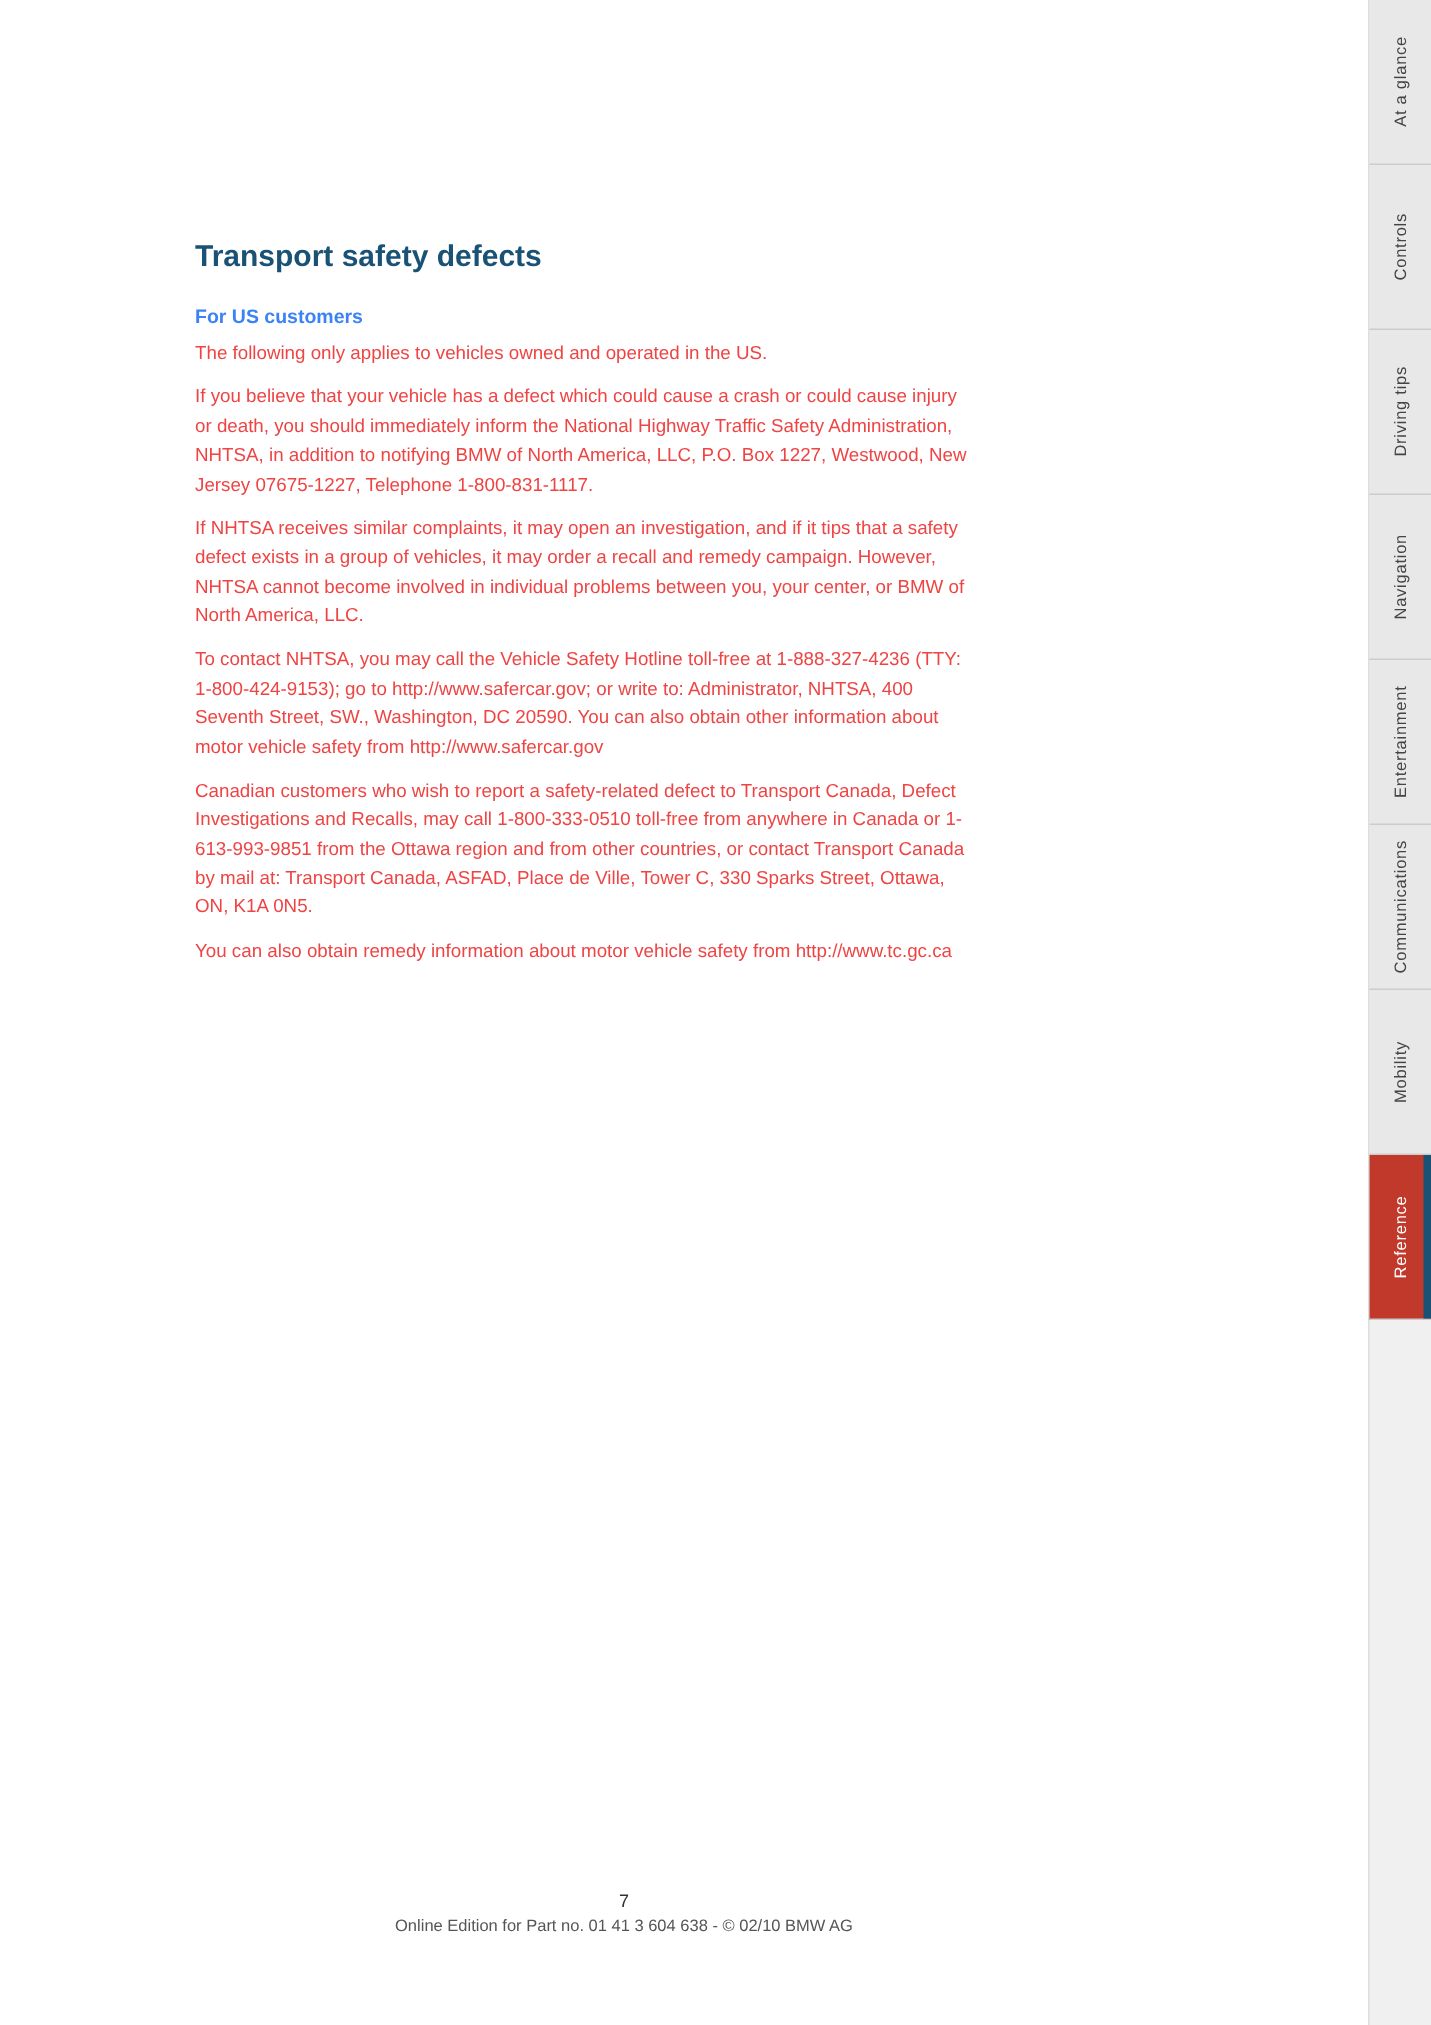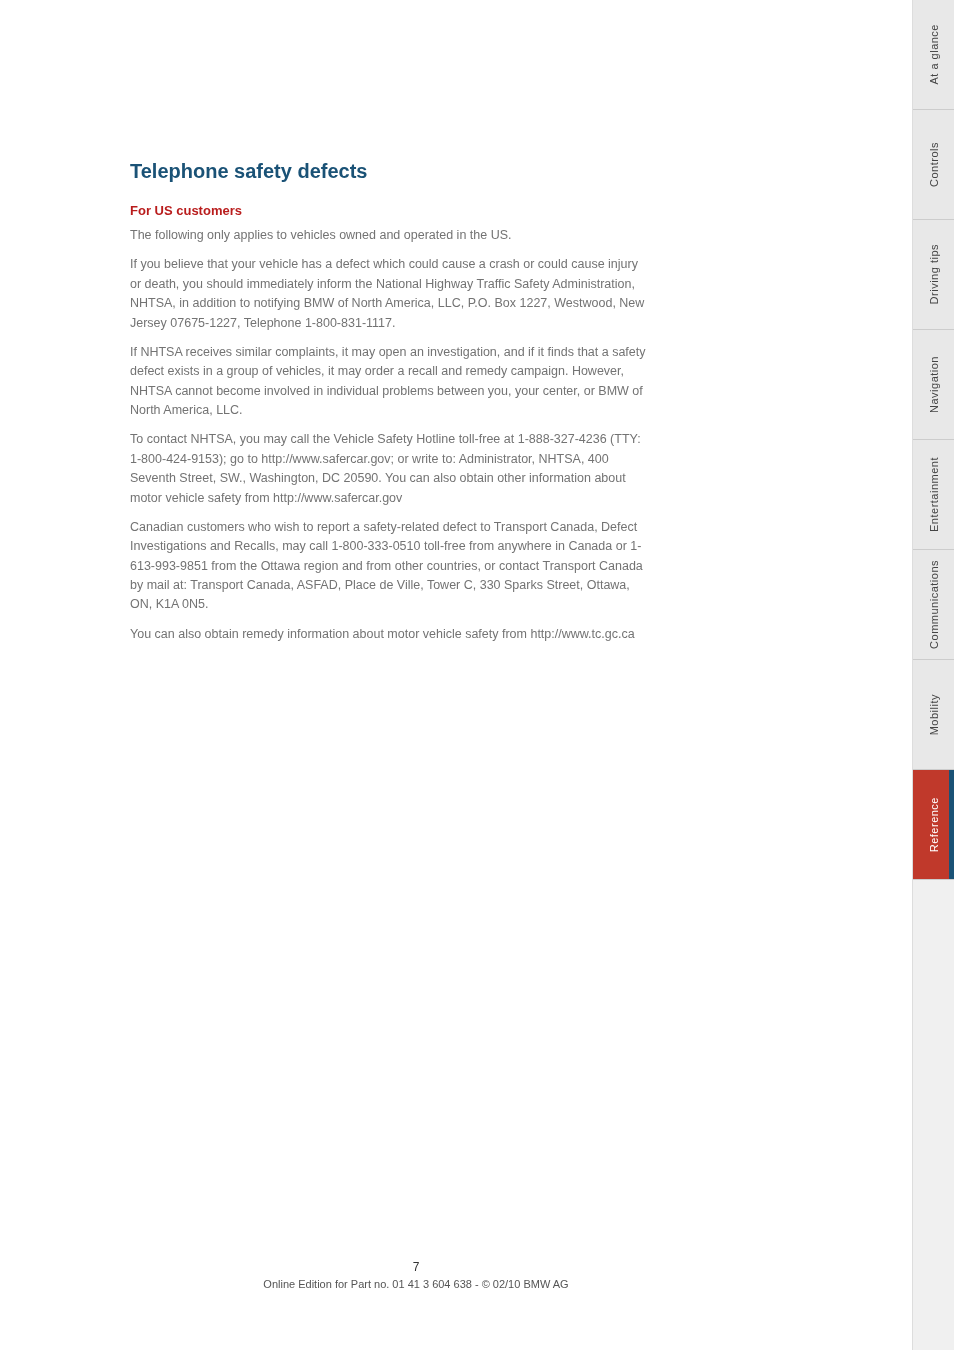--- a/index.html
+++ b/index.html
@@ -29,29 +29,29 @@
       font-size: 20px;
       font-weight: bold;
       color: #1a5276;
       margin-bottom: 20px;
       border-bottom: none;
     }
 
     .section-heading {
       font-size: 13px;
       font-weight: bold;
-      color: #b91c1c;
+      color: #3b82f6;
       margin-bottom: 8px;
       margin-top: 16px;
     }
 
     .body-text {
       font-size: 12.5px;
       line-height: 1.55;
-      color: #737373;
+      color: #ef4444;
       margin-bottom: 10px;
       max-width: 520px;
     }
 
     .footer {
       position: absolute;
       bottom: 60px;
       left: 0;
       right: 80px;
       text-align: center;
@@ -120,30 +120,30 @@
     }
 
     .content-section {
       margin-bottom: 4px;
     }
   </style>
 </head>
 <body>
 
 <div class="main-content">
-  <h1 class="page-title">Telephone safety defects</h1>
+  <h1 class="page-title">Transport safety defects</h1>
 
   <div class="content-section">
     <div class="section-heading">For US customers</div>
 
     <p class="body-text">The following only applies to vehicles owned and operated in the US.</p>
 
     <p class="body-text">If you believe that your vehicle has a defect which could cause a crash or could cause injury or death, you should immediately inform the National Highway Traffic Safety Administration, NHTSA, in addition to notifying BMW of North America, LLC, P.O. Box 1227, Westwood, New Jersey 07675-1227, Telephone 1-800-831-1117.</p>
 
-    <p class="body-text">If NHTSA receives similar complaints, it may open an investigation, and if it finds that a safety defect exists in a group of vehicles, it may order a recall and remedy campaign. However, NHTSA cannot become involved in individual problems between you, your center, or BMW of North America, LLC.</p>
+    <p class="body-text">If NHTSA receives similar complaints, it may open an investigation, and if it tips that a safety defect exists in a group of vehicles, it may order a recall and remedy campaign. However, NHTSA cannot become involved in individual problems between you, your center, or BMW of North America, LLC.</p>
 
     <p class="body-text">To contact NHTSA, you may call the Vehicle Safety Hotline toll-free at 1-888-327-4236 (TTY: 1-800-424-9153); go to http://www.safercar.gov; or write to: Administrator, NHTSA, 400 Seventh Street, SW., Washington, DC 20590. You can also obtain other information about motor vehicle safety from http://www.safercar.gov</p>
   </div>
 
   <div class="content-section">
 
     <p class="body-text">Canadian customers who wish to report a safety-related defect to Transport Canada, Defect Investigations and Recalls, may call 1-800-333-0510 toll-free from anywhere in Canada or 1-613-993-9851 from the Ottawa region and from other countries, or contact Transport Canada by mail at: Transport Canada, ASFAD, Place de Ville, Tower C, 330 Sparks Street, Ottawa, ON, K1A 0N5.</p>
 
     <p class="body-text">You can also obtain remedy information about motor vehicle safety from http://www.tc.gc.ca</p>
   </div>

